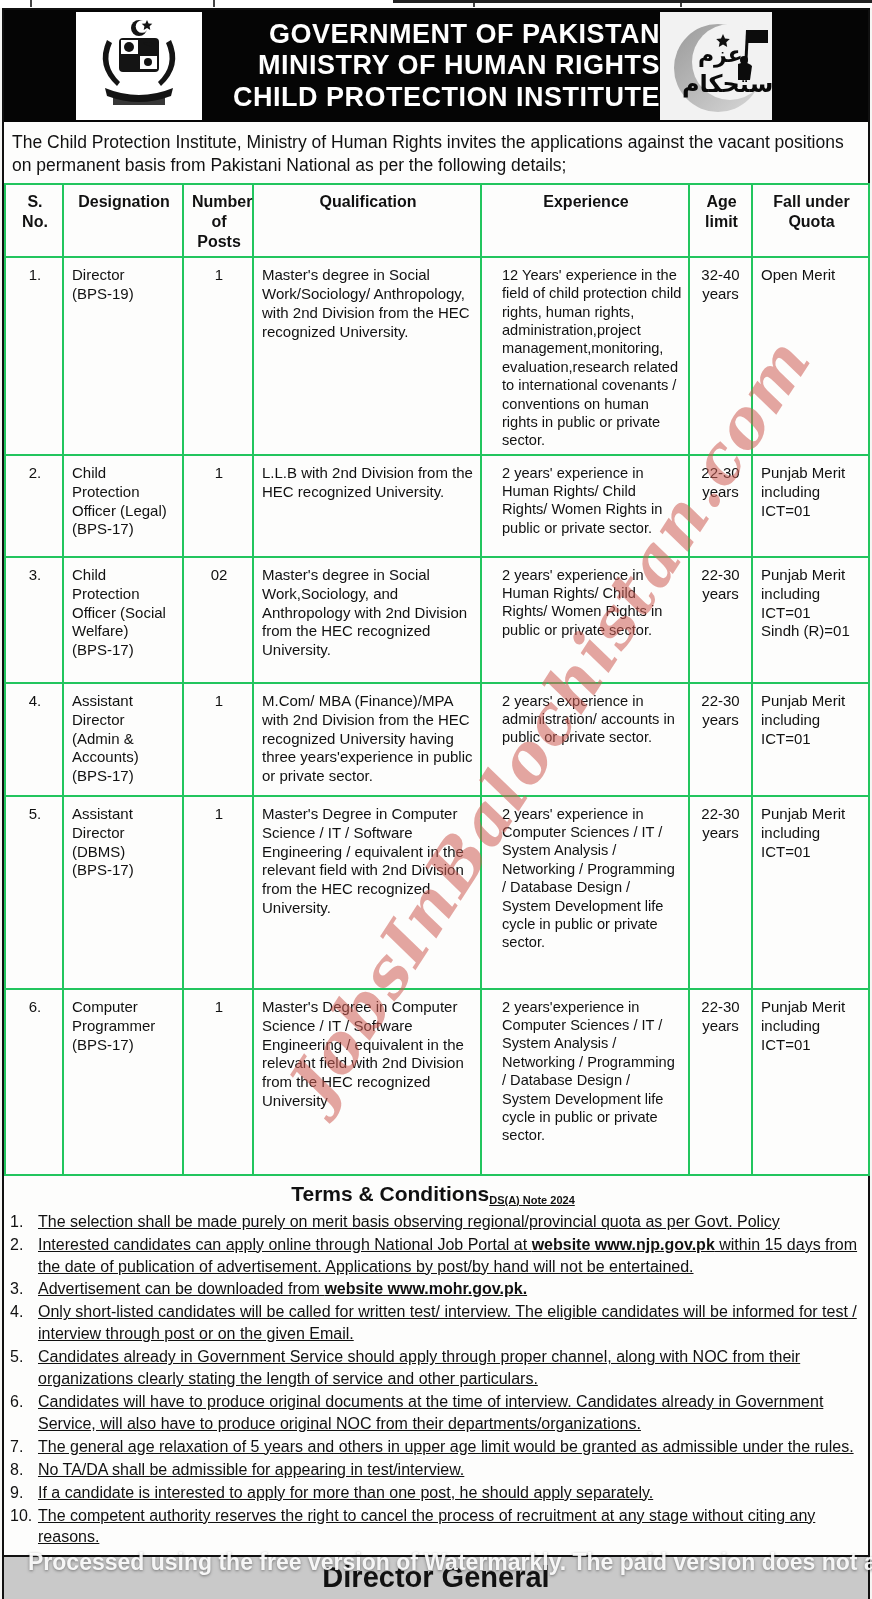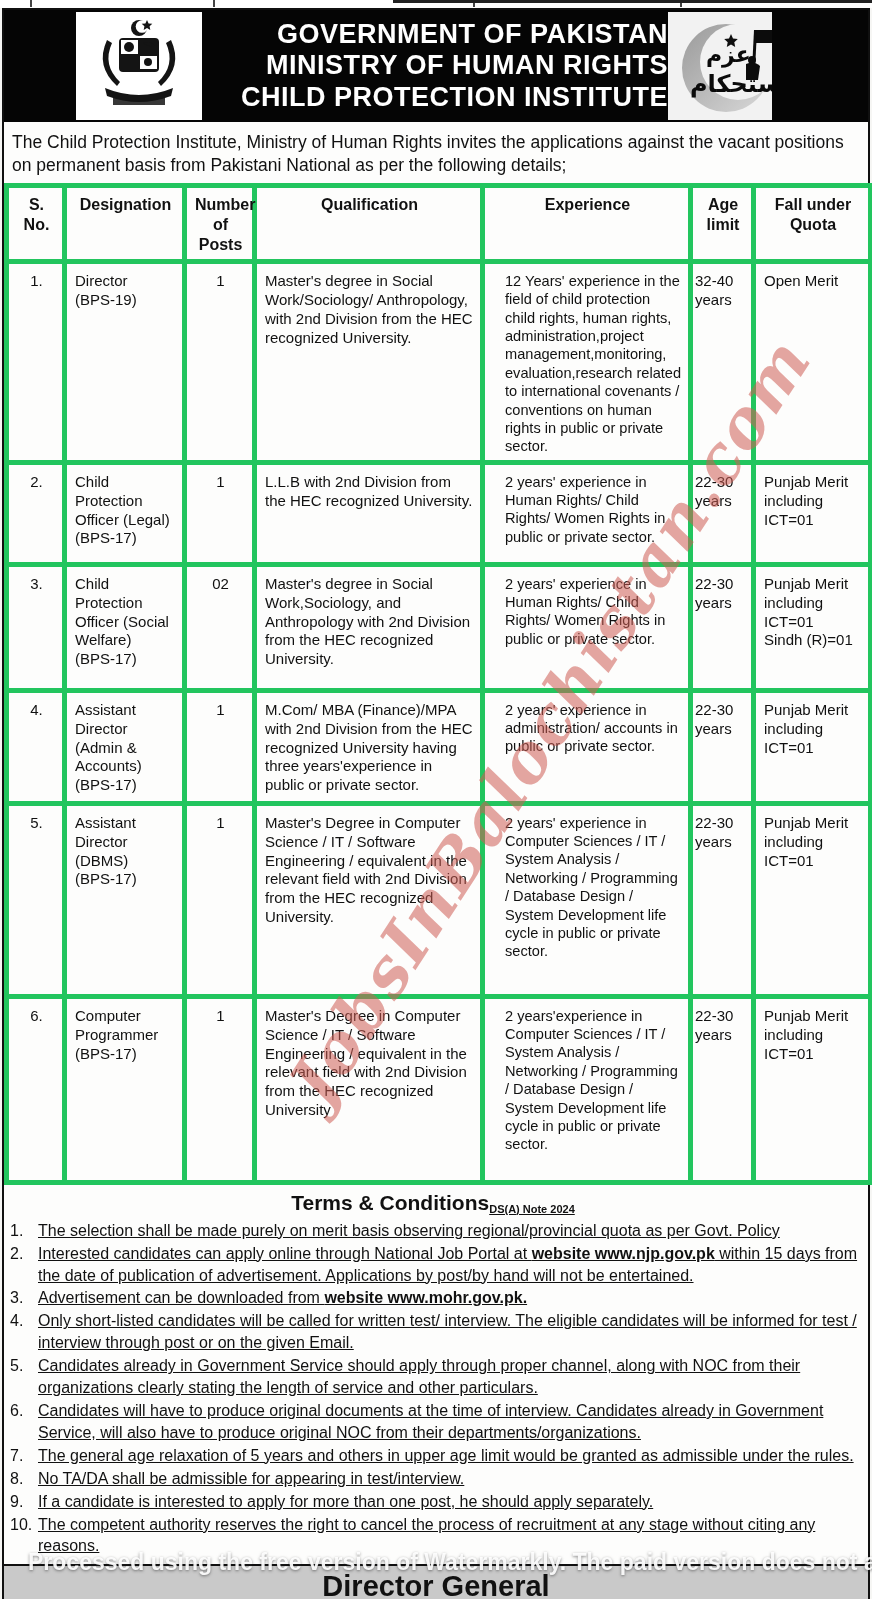--- a/index.html
+++ b/index.html
@@ -14,34 +14,34 @@
   .tick{position:absolute;top:0;width:2px;height:7px;background:#444;}
   .top-hline{position:absolute;top:0;left:393px;width:479px;height:3px;background:#222;}
 
   .ad{position:absolute;top:8px;left:2px;width:864px;border:2px solid #101010;background:#fdfdfc;}
 
   
   .band{height:112px;background:#050505;display:flex;align-items:center;position:relative;}
   .emblem-box{width:126px;height:108px;background:#fff;margin-left:72px;display:flex;align-items:center;justify-content:center;}
   .band-titles{flex:1;text-align:right;color:#fff;font-weight:bold;line-height:1.16;letter-spacing:.5px;}
   .band-titles div{font-size:27px;}
-  .logo-box{width:104px;height:108px;background:#f2f2f2;margin-right:96px;position:relative;overflow:hidden;}
+  .logo-box{width:112px;height:108px;background:#f2f2f2;margin-right:96px;position:relative;overflow:hidden;}
   .urdu{position:absolute;font-family:"DejaVu Sans", sans-serif;font-weight:bold;color:#0a0a0a;}
 
   
   .intro{padding:9px 12px 6px 8px;font-size:17.5px;line-height:1.3;background:#fdfdfc;}
 
   
   table{border-collapse:collapse;width:864px;table-layout:fixed;background:#fdfdfc;}
-  th,td{border:5px solid #22c55e;vertical-align:top;font-size:15px;line-height:1.26;padding:8px 6px 4px 8px;}
+  th,td{border:2px solid #22c55e;vertical-align:top;font-size:15px;line-height:1.26;padding:8px 6px 4px 8px;}
   th{font-size:16px;text-align:center;white-space:pre-line;padding-top:7px;font-weight:bold;}
   td.c-sno{text-align:center;}
   td.c-posts{text-align:center;}
   td.c-desig{white-space:pre-line;}
-  td.c-age{white-space:pre-line;text-align:left;padding-left:2px;padding-right:2px;}
+  td.c-age{white-space:pre-line;text-align:center;padding-left:2px;padding-right:2px;}
   td.c-quota{white-space:pre-line;border-radius:17px;}
   td.c-exp{font-size:14.6px;padding-left:20px;}
   tr.hrow{height:66px;}
   tbody tr:nth-child(1){height:186px;}
   tbody tr:nth-child(2){height:102px;}
   tbody tr:nth-child(3){height:126px;}
   tbody tr:nth-child(4){height:113px;}
   tbody tr:nth-child(5){height:193px;}
   tbody tr:nth-child(6){height:186px;}
 

